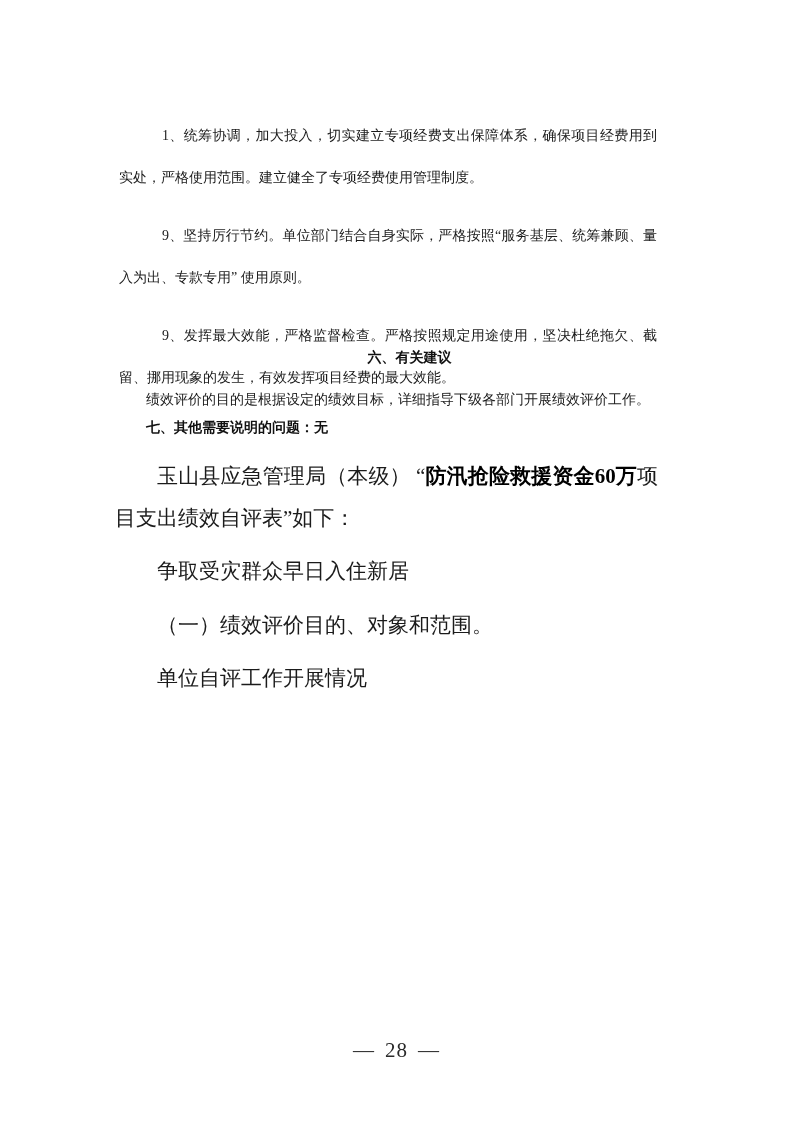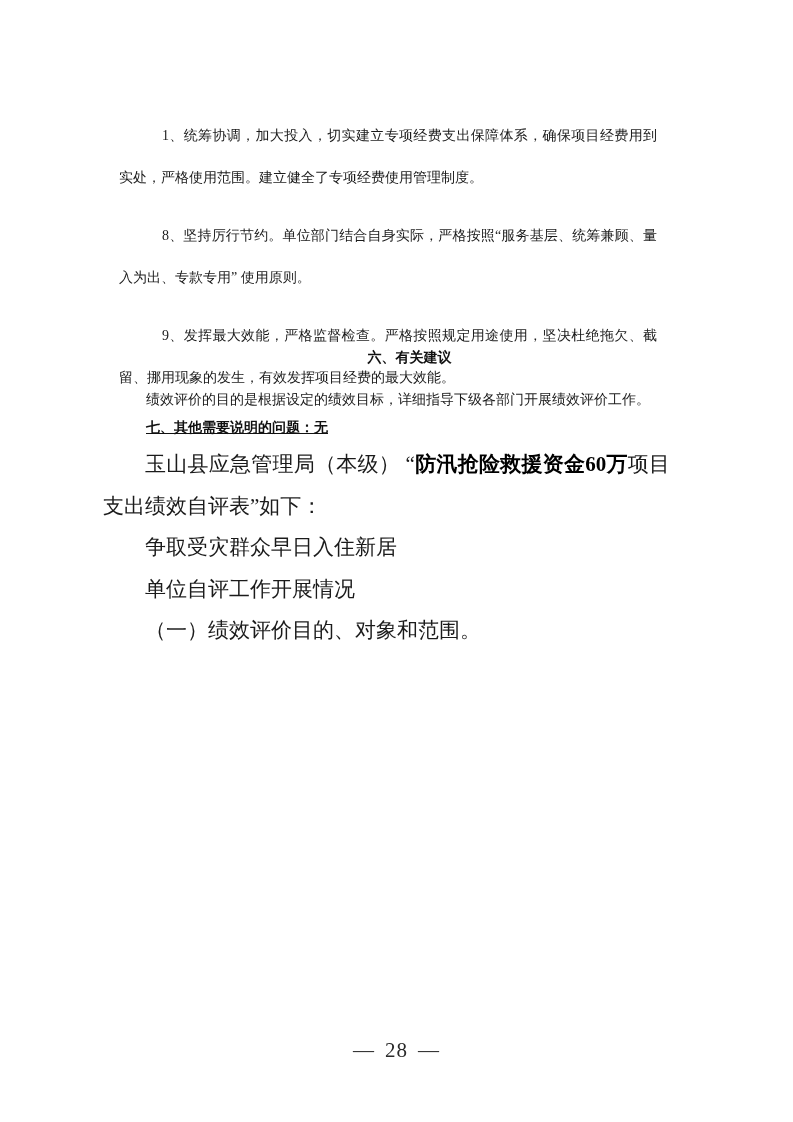--- a/index.html
+++ b/index.html
@@ -37,21 +37,21 @@
     left: 103px;
     width: 570px;
     padding-left: 43px;
     box-sizing: border-box;
     font-size: 14px;
     line-height: 26px;
     font-weight: bold;
     color: #111111;
   }
   .sec-heading.six { top: 345px; text-align: center; }
-  .sec-heading.seven { top: 415px; text-decoration: underline; }
+  .sec-heading.seven { top: 415px; }
   .suggestion-line {
     position: absolute;
     top: 379px;
     left: 103px;
     width: 570px;
     font-size: 14px;
     line-height: 42px;
     text-indent: 43px;
   }
   
@@ -59,21 +59,21 @@
     position: absolute;
     top: 444px;
     left: 103px;
     width: 567px;
     font-size: 21px;
     line-height: 41.5px;
     text-align: justify;
     text-justify: inter-character;
   }
   .big-block p {
-    margin: 0;
+    margin: 12px;
     text-indent: 2em;
   }
   .big-block b {
     font-weight: bold;
     color: #000000;
   }
   
   .footer {
     position: absolute;
     top: 1036px;
@@ -87,34 +87,34 @@
   }
   .footer .dash { padding: 0 10px; }
 </style>
 </head>
 <body>
 
 <div class="page">
 
   <div class="points-block">
     <p>1、统筹协调，加大投入，切实建立专项经费支出保障体系，确保项目经费用到实处，严格使用范围。建立健全了专项经费使用管理制度。</p>
-    <p>8、坚持厉行节约。单位部门结合自身实际，严格按照“服务基层、统筹兼顾、量入为出、专款专用” 使用原则。</p>
+    <p>9、坚持厉行节约。单位部门结合自身实际，严格按照“服务基层、统筹兼顾、量入为出、专款专用” 使用原则。</p>
     <p>9、发挥最大效能，严格监督检查。严格按照规定用途使用，坚决杜绝拖欠、截留、挪用现象的发生，有效发挥项目经费的最大效能。</p>
   </div>
 
   <div class="sec-heading six">六、有关建议</div>
 
   <div class="suggestion-line">绩效评价的目的是根据设定的绩效目标，详细指导下级各部门开展绩效评价工作。</div>
 
   <div class="sec-heading seven">七、其他需要说明的问题：无</div>
 
   <div class="big-block">
     <p><span>玉山县应急管理局（本级） “</span><b>防汛抢险救援资金60万</b><span>项目支出绩效自评表”如下：</span></p>
     <p>争取受灾群众早日入住新居</p>
+    <p>（一）绩效评价目的、对象和范围。</p>
     <p>单位自评工作开展情况</p>
-    <p>（一）绩效评价目的、对象和范围。</p>
   </div>
 
   <div class="footer">
     <span class="dash">—</span><span>28</span><span class="dash">—</span>
   </div>
 
 </div>
 
 </body></html>

